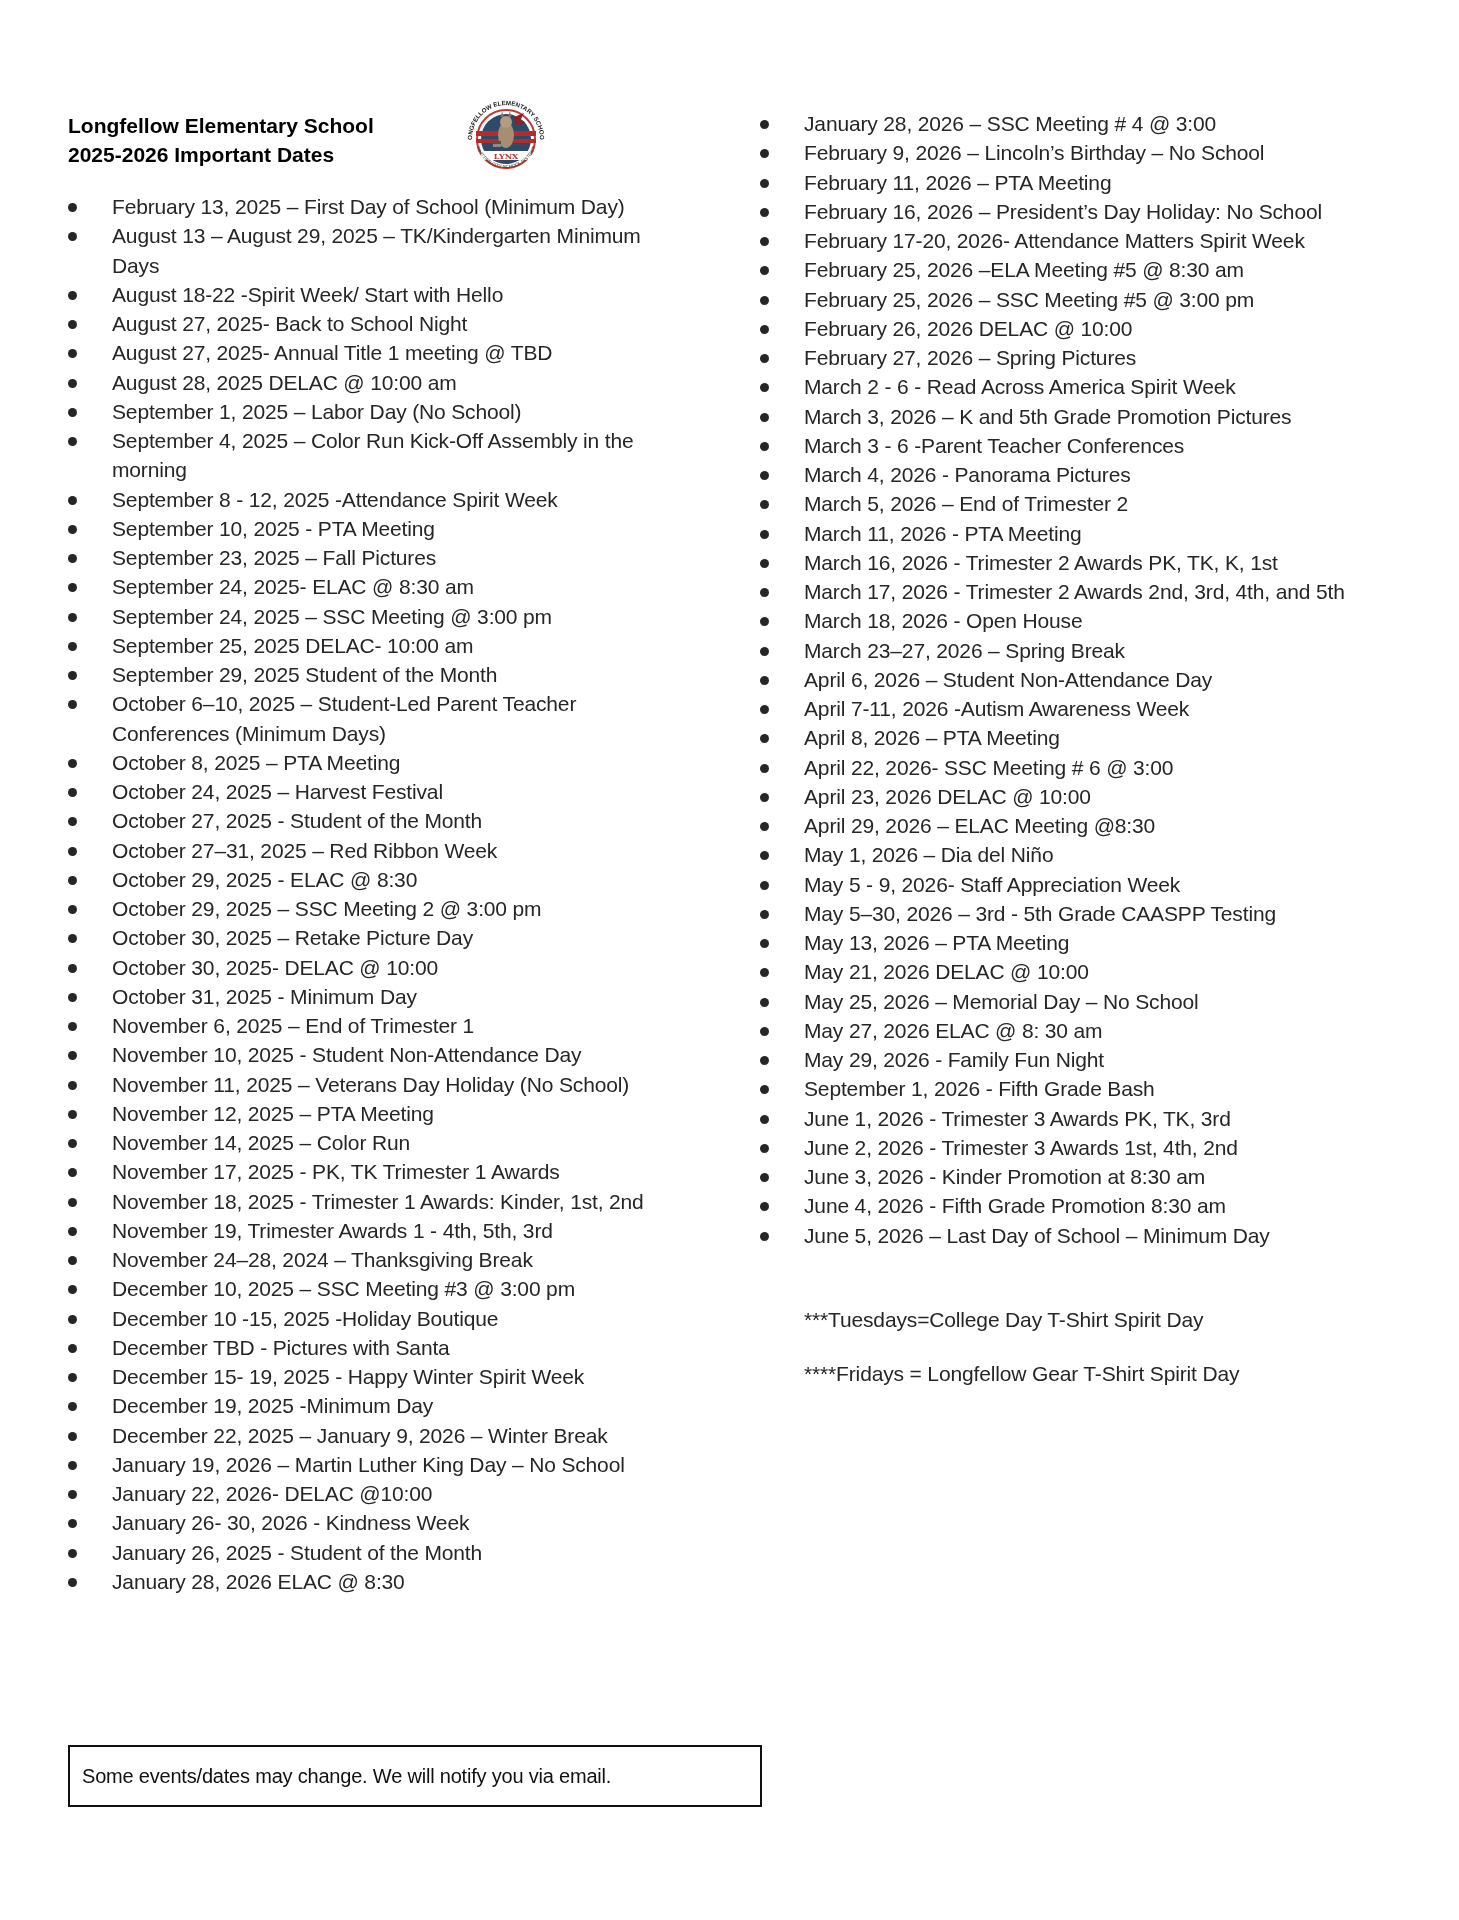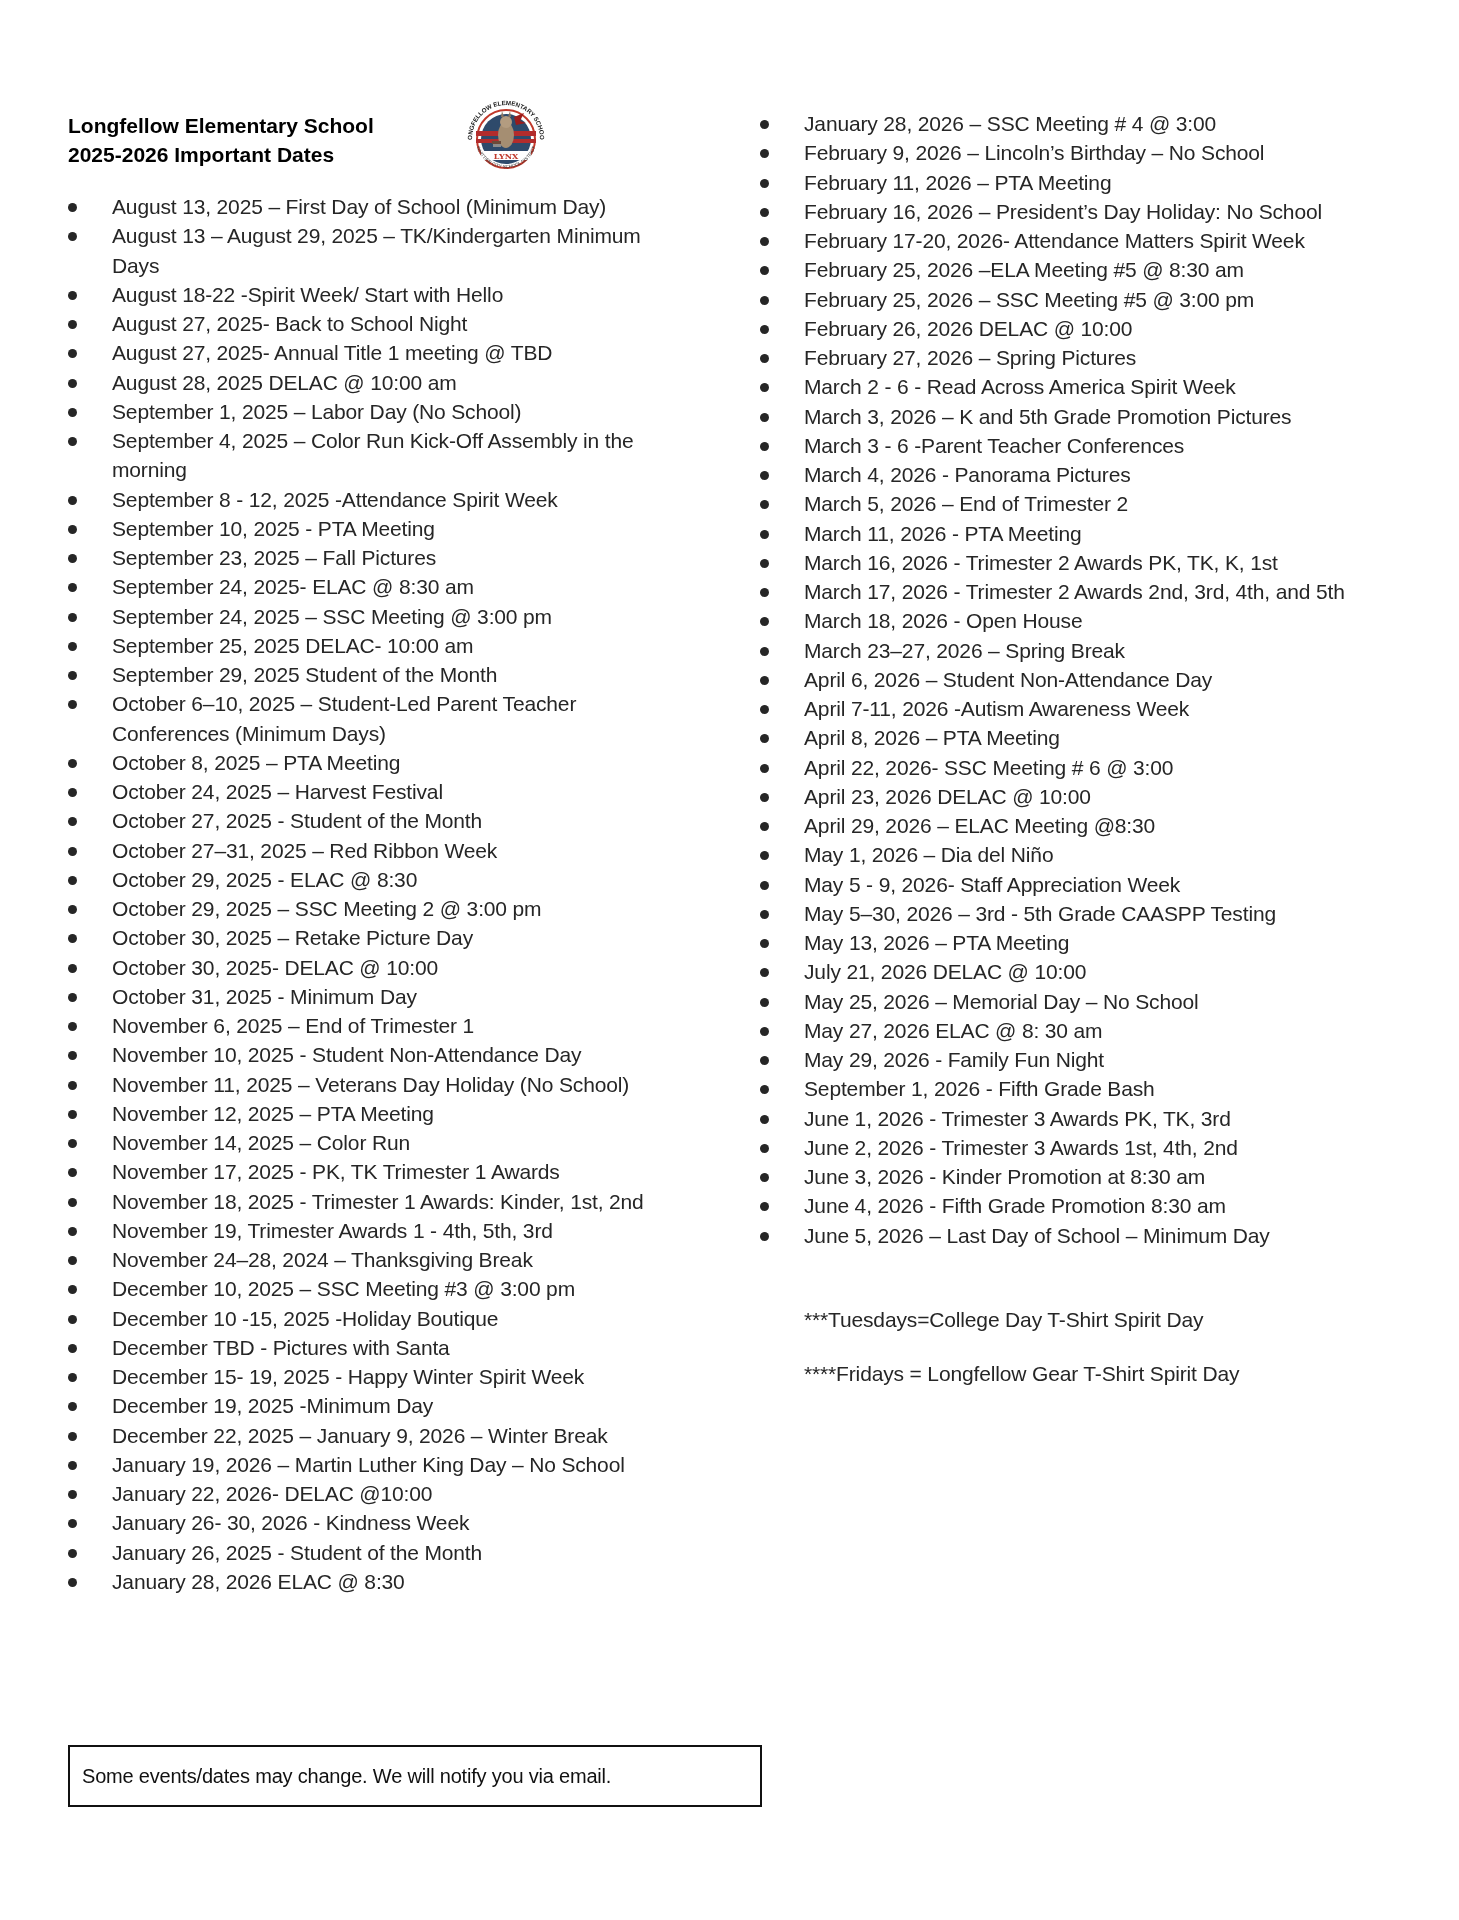--- a/index.html
+++ b/index.html
@@ -135,21 +135,21 @@
       <text font-family="Liberation Sans, sans-serif" font-size="6.2" font-weight="bold" fill="#222">
         <textPath href="#topArc" startOffset="50%" text-anchor="middle">LONGFELLOW ELEMENTARY SCHOOL</textPath>
       </text>
       <text font-family="Liberation Sans, sans-serif" font-size="4.6" fill="#333">
         <textPath href="#botArc" startOffset="50%" text-anchor="middle">WHITTIER CITY SCHOOL DISTRICT</textPath>
       </text>
     </svg>
   </div>
 
   <ul class="dates" id="left-list">
-      <li><span class="bullet"></span><span>August 13, 2025 – First Day of School (Minimum Day)</span></li>
+      <li><span class="bullet"></span><span>February 13, 2025 – First Day of School (Minimum Day)</span></li>
       <li><span class="bullet"></span><span>August 13 – August 29, 2025 – TK/Kindergarten Minimum Days</span></li>
       <li><span class="bullet"></span><span>August 18-22 -Spirit Week/ Start with Hello</span></li>
       <li><span class="bullet"></span><span>August 27, 2025- Back to School Night</span></li>
       <li><span class="bullet"></span><span>August 27, 2025- Annual Title 1 meeting @ TBD</span></li>
       <li><span class="bullet"></span><span>August 28, 2025 DELAC @ 10:00 am</span></li>
       <li><span class="bullet"></span><span>September 1, 2025 – Labor Day (No School)</span></li>
       <li><span class="bullet"></span><span>September 4, 2025 – Color Run Kick-Off Assembly in the morning</span></li>
       <li><span class="bullet"></span><span>September 8 - 12, 2025 -Attendance Spirit Week</span></li>
       <li><span class="bullet"></span><span>September 10, 2025 - PTA Meeting</span></li>
       <li><span class="bullet"></span><span>September 23, 2025 – Fall Pictures</span></li>
@@ -211,21 +211,21 @@
       <li><span class="bullet"></span><span>April 6, 2026 – Student Non-Attendance Day</span></li>
       <li><span class="bullet"></span><span>April 7-11, 2026 -Autism Awareness Week</span></li>
       <li><span class="bullet"></span><span>April 8, 2026 – PTA Meeting</span></li>
       <li><span class="bullet"></span><span>April 22, 2026- SSC Meeting # 6 @ 3:00</span></li>
       <li><span class="bullet"></span><span>April 23, 2026 DELAC @ 10:00</span></li>
       <li><span class="bullet"></span><span>April 29, 2026 – ELAC Meeting  @8:30</span></li>
       <li><span class="bullet"></span><span>May 1, 2026 – Dia del Niño</span></li>
       <li><span class="bullet"></span><span>May 5 - 9, 2026- Staff Appreciation Week</span></li>
       <li><span class="bullet"></span><span>May 5–30, 2026 – 3rd - 5th Grade CAASPP Testing</span></li>
       <li><span class="bullet"></span><span>May 13, 2026 – PTA Meeting</span></li>
-      <li><span class="bullet"></span><span>July 21, 2026 DELAC @ 10:00</span></li>
+      <li><span class="bullet"></span><span>May 21, 2026 DELAC @ 10:00</span></li>
       <li><span class="bullet"></span><span>May 25, 2026 – Memorial Day – No School</span></li>
       <li><span class="bullet"></span><span>May 27, 2026  ELAC @ 8: 30 am</span></li>
       <li><span class="bullet"></span><span>May 29, 2026 - Family Fun Night</span></li>
       <li><span class="bullet"></span><span>September 1, 2026 - Fifth Grade Bash</span></li>
       <li><span class="bullet"></span><span>June 1, 2026 - Trimester 3 Awards PK, TK, 3rd</span></li>
       <li><span class="bullet"></span><span>June 2, 2026 - Trimester 3 Awards 1st, 4th, 2nd</span></li>
       <li><span class="bullet"></span><span>June 3, 2026 - Kinder Promotion at 8:30 am</span></li>
       <li><span class="bullet"></span><span>June 4, 2026 - Fifth Grade Promotion 8:30 am</span></li>
       <li><span class="bullet"></span><span>June 5, 2026 – Last Day of School – Minimum Day</span></li>
     </ul>

